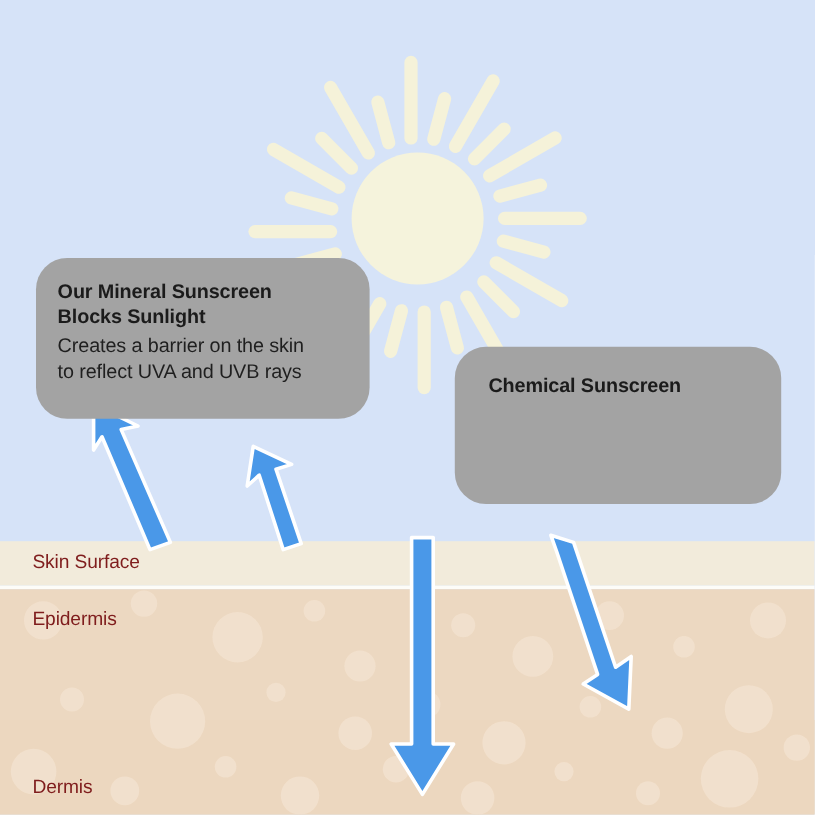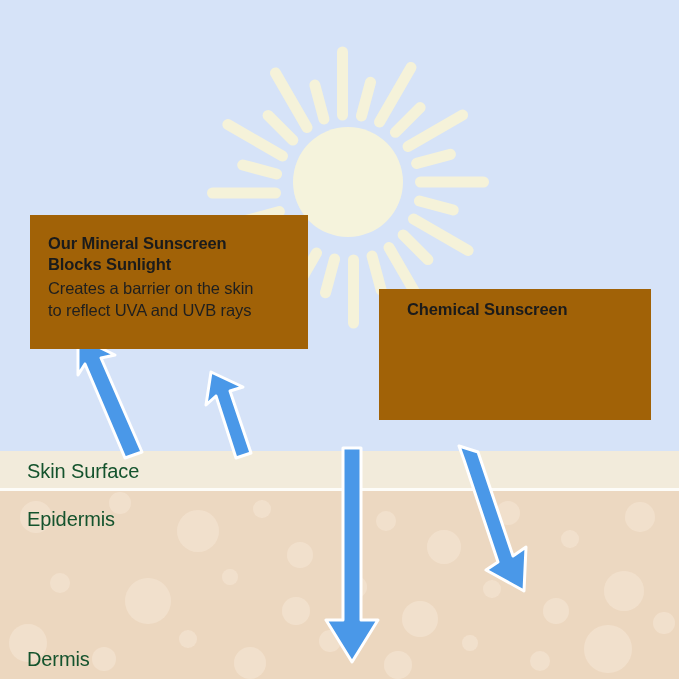--- a/index.html
+++ b/index.html
@@ -71,32 +71,33 @@
     position: absolute;
     left: 348px; top: 182px;
     height: 11px;
     background: #f5f2d9;
     border-radius: 6px;
     transform-origin: 0 50%;
   }
   
   .callout {
     position: absolute;
-    background: #a16207;
+    background: #a3a3a3;
     box-sizing: border-box;
+    border-radius: 26px;
   }
   .callout-left {
     left: 30px; top: 215px;
     width: 278px; height: 134px;
     padding: 18px 18px 0 18px;
   }
   .callout-right {
     left: 379px; top: 289px;
     width: 272px; height: 131px;
-    padding: 10px 20px 0 28px;
+    padding: 23px 20px 0 28px;
   }
   .callout-title {
     font-size: 16.5px;
     font-weight: 700;
     color: #1b1b1b;
     line-height: 1.28;
     letter-spacing: -0.1px;
   }
   .callout-body {
     font-size: 16.5px;
@@ -114,22 +115,22 @@
     text-align: center;
     font-size: 40px;
     font-weight: 700;
     color: #141414;
     line-height: 1.18;
     letter-spacing: -0.6px;
   }
   
   .layer-label {
     position: absolute;
-    font-size: 20px;
-    color: #14532d;
+    font-size: 16px;
+    color: #7f1d1d;
     letter-spacing: -0.1px;
   }
   .label-surface { left: 27px; top: 460px; }
   .label-epidermis { left: 27px; top: 508px; }
   .label-dermis { left: 27px; top: 648px; }
   
   .arrows {
     position: absolute;
     left: 0; top: 0;
     width: 679px; height: 679px;

